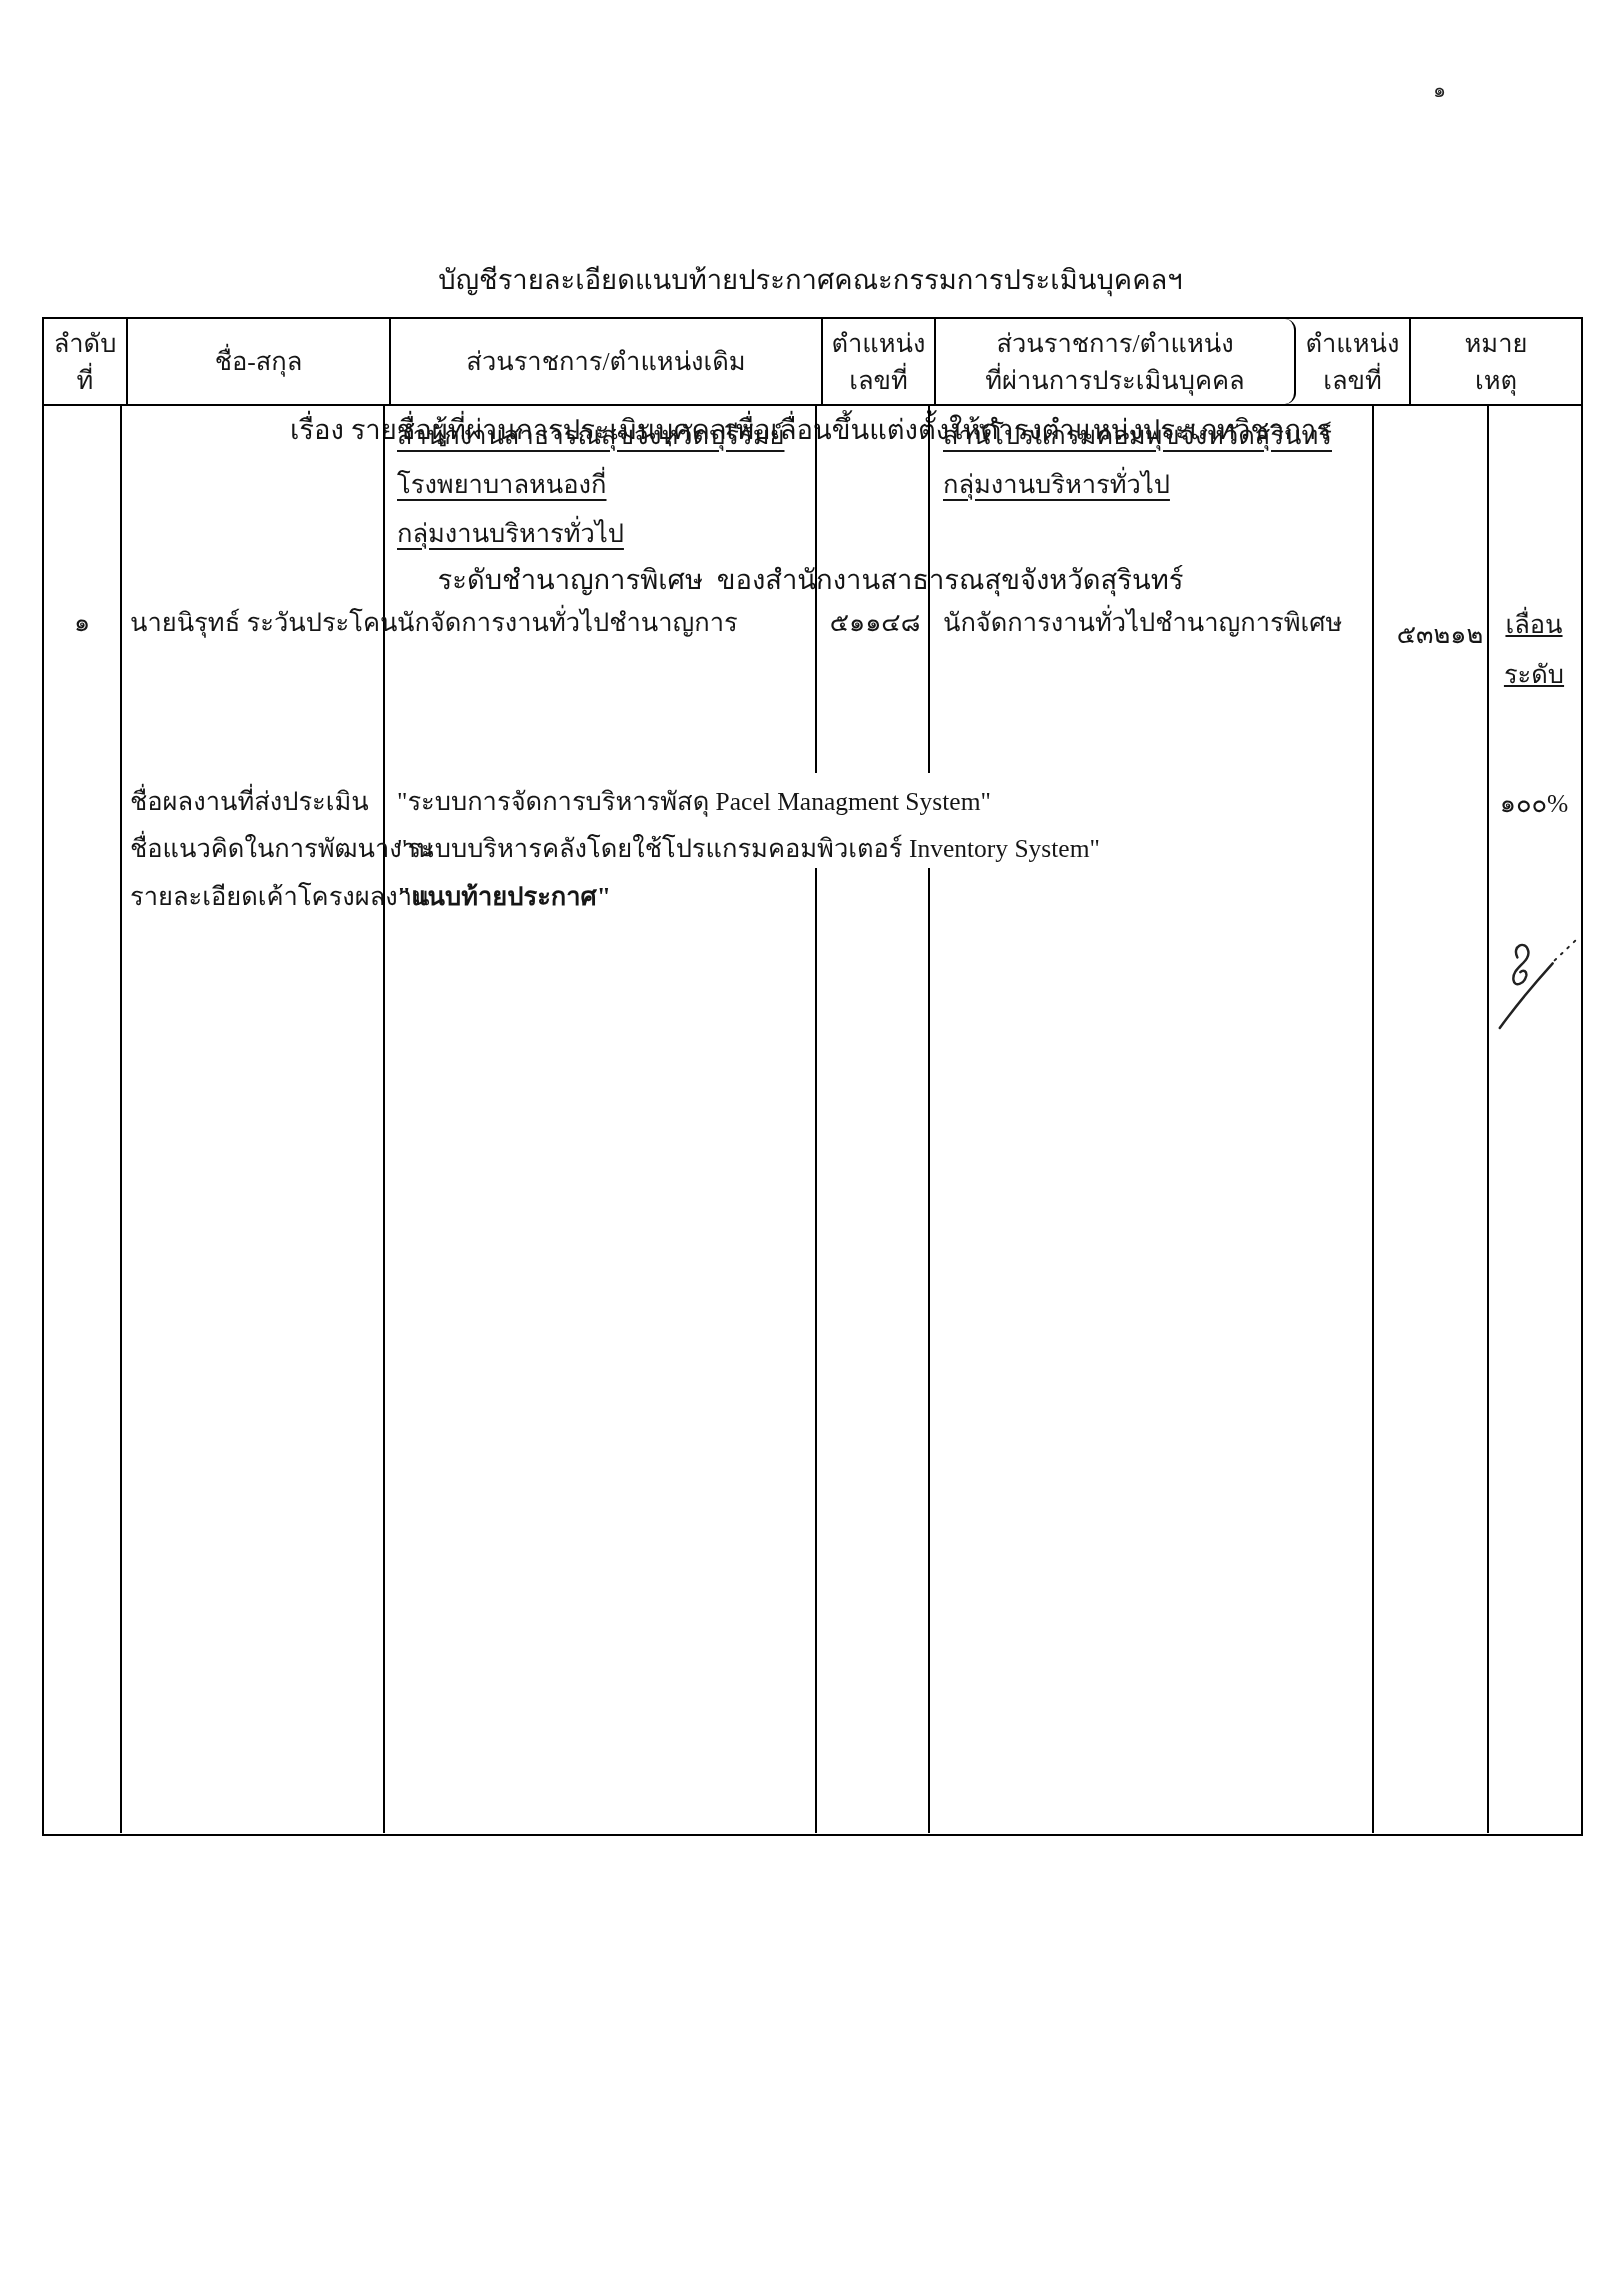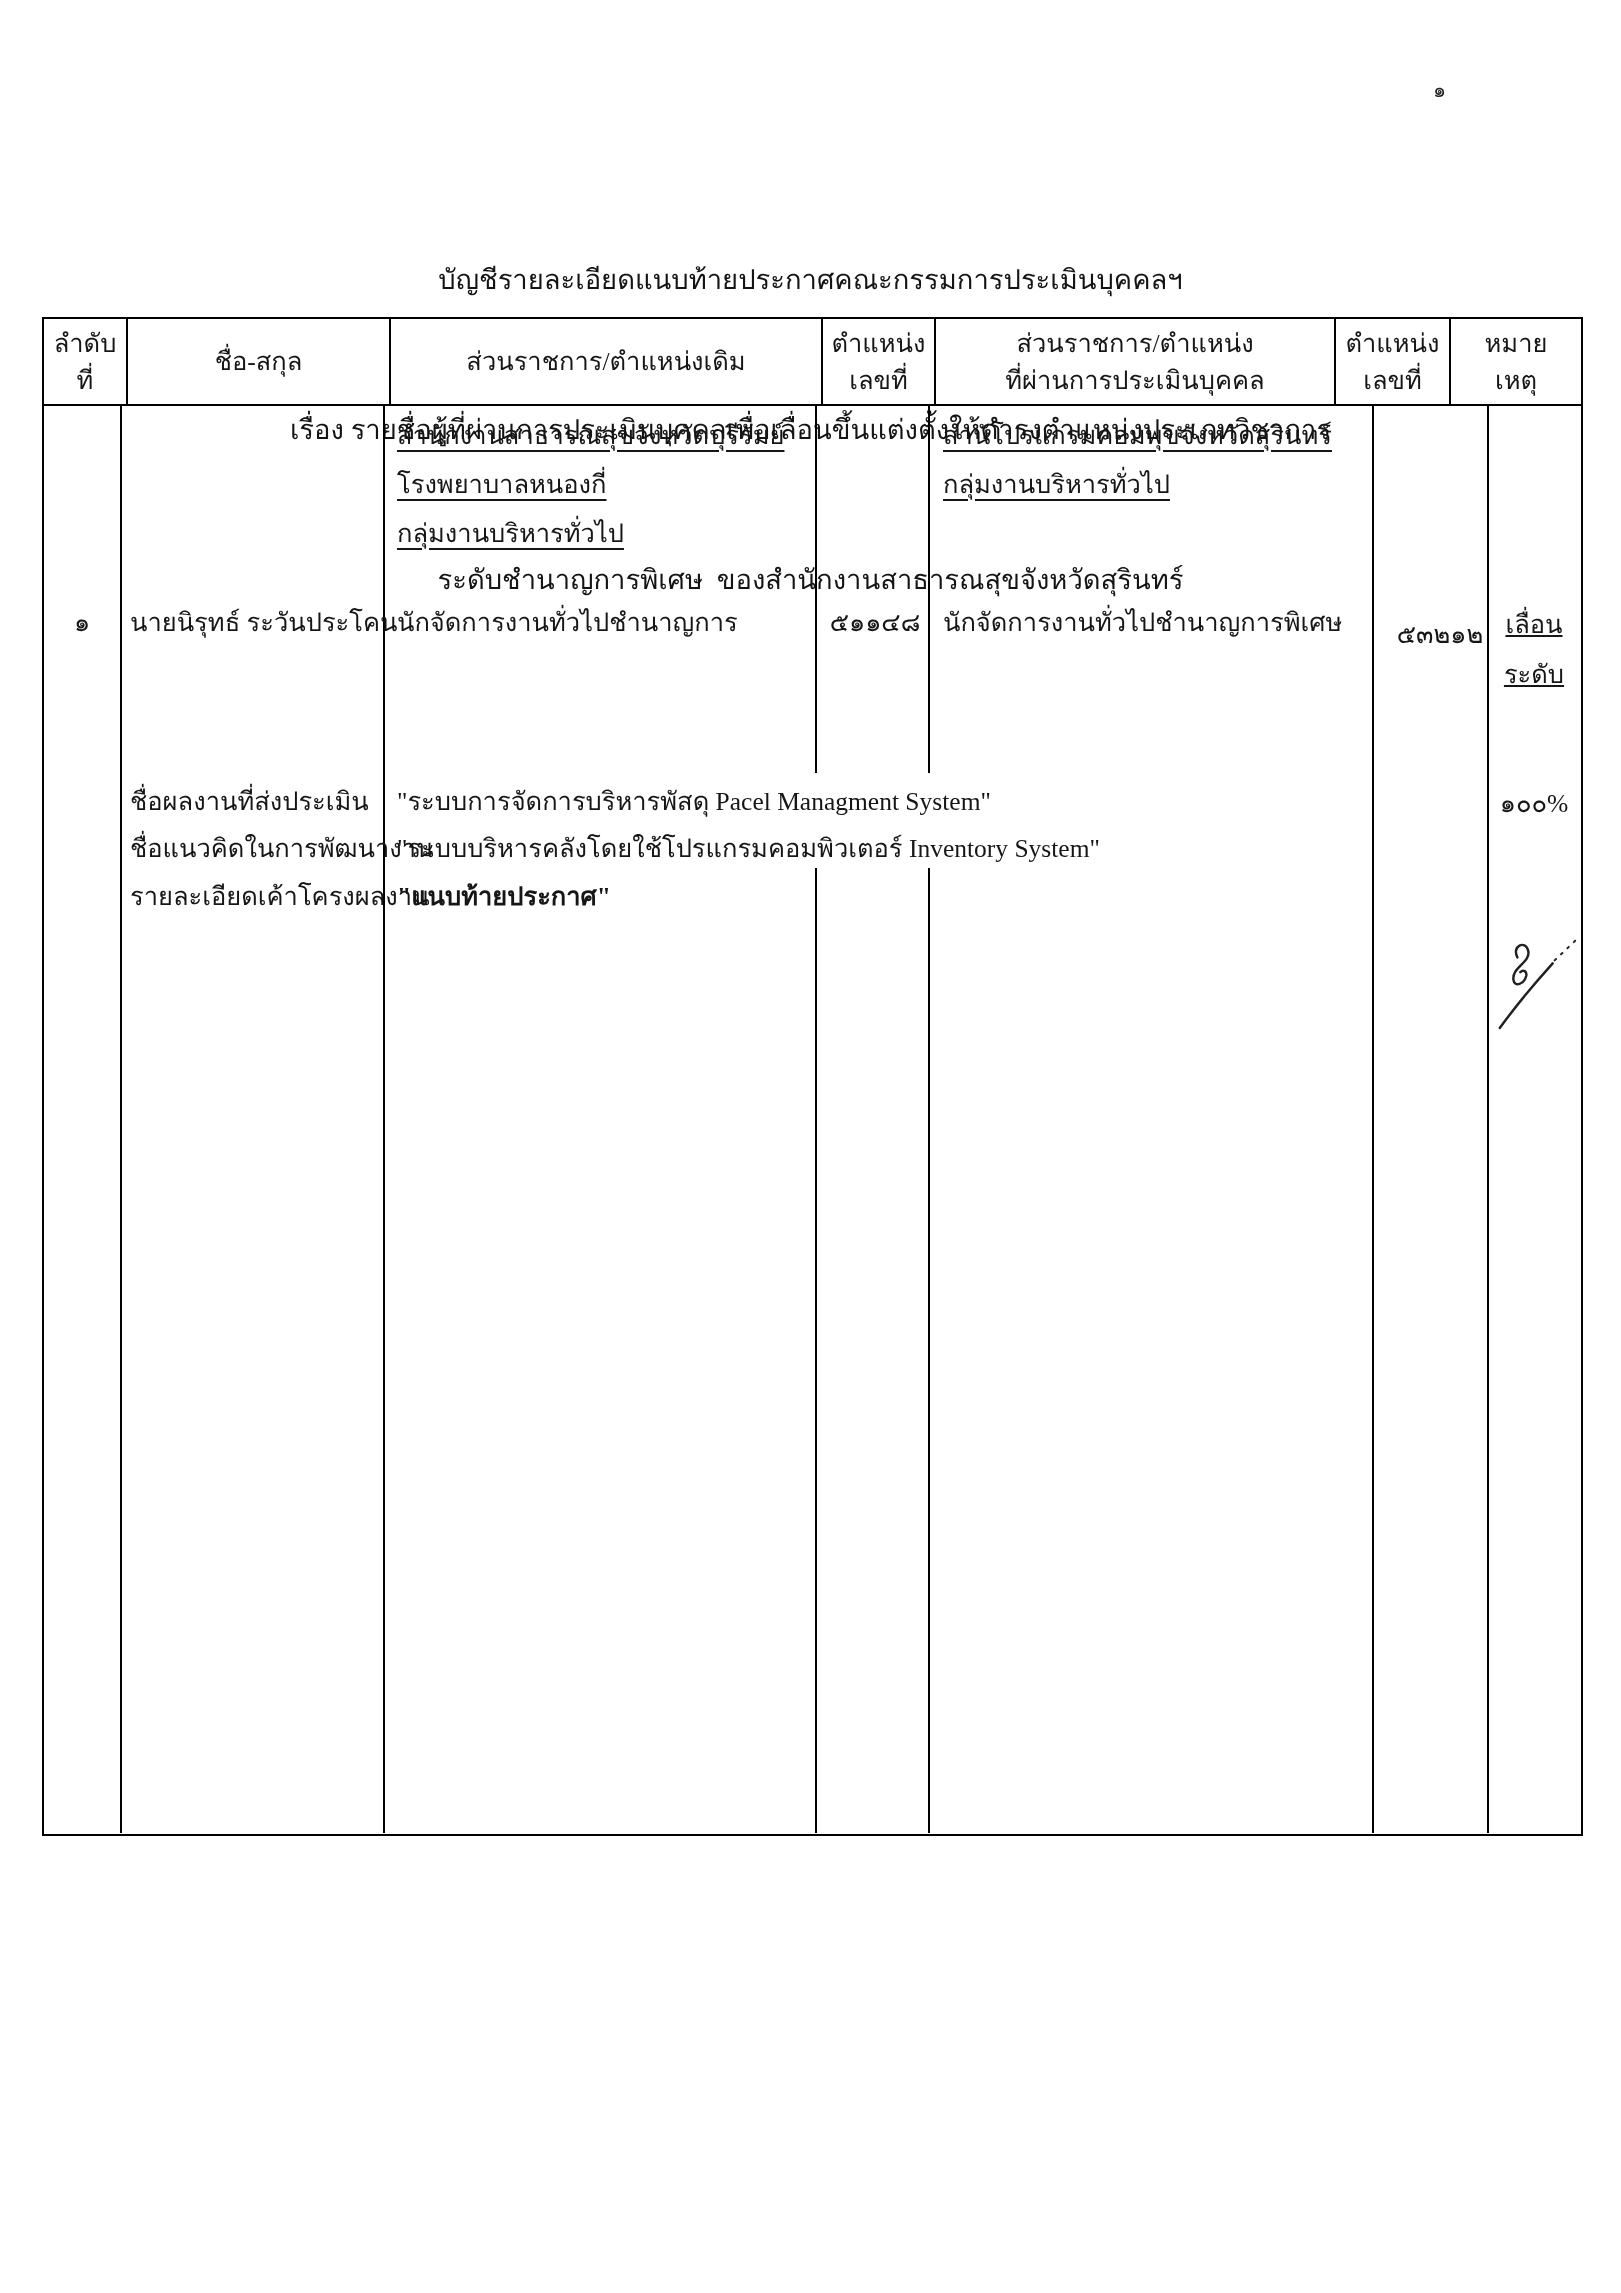--- a/index.html
+++ b/index.html
@@ -31,21 +31,21 @@
     display:flex; height:87px; border-bottom:2px solid #000;
   }
   .th {
     display:flex; flex-direction:column; justify-content:center;
     align-items:center; text-align:center;
     font-size:25.5px; line-height:37px;
     border-right:2px solid #000;
   }
   .th:last-child { border-right:none; }
   .w-no{width:84px;} .w-name{width:263px;} .w-former{width:432px;}
-  .w-posno1{width:113px;} .w-passed{width:400px;} .w-posno2{width:115px;}
+  .w-posno1{width:113px;} .w-passed{width:360px;border-radius:11px;} .w-posno2{width:115px;}
   .w-remark{flex:1;}
   .tbody { position:relative; height:1427px; }
   .vline { position:absolute; top:0; bottom:0; width:2px; background:#000; }
   .vseg  { position:absolute; width:2px; background:#000; }
   .cell-text { position:absolute; font-size:25.5px; white-space:nowrap; }
   .centered { text-align:center; }
   .office-lines { line-height:49px; }
   .office-lines div { text-decoration:underline; text-underline-offset:5.9px; }
   .remark-lines { line-height:50px; text-align:center;text-decoration:underline; }
   .work-row { position:absolute; display:flex; font-size:25.5px; white-space:nowrap; }

